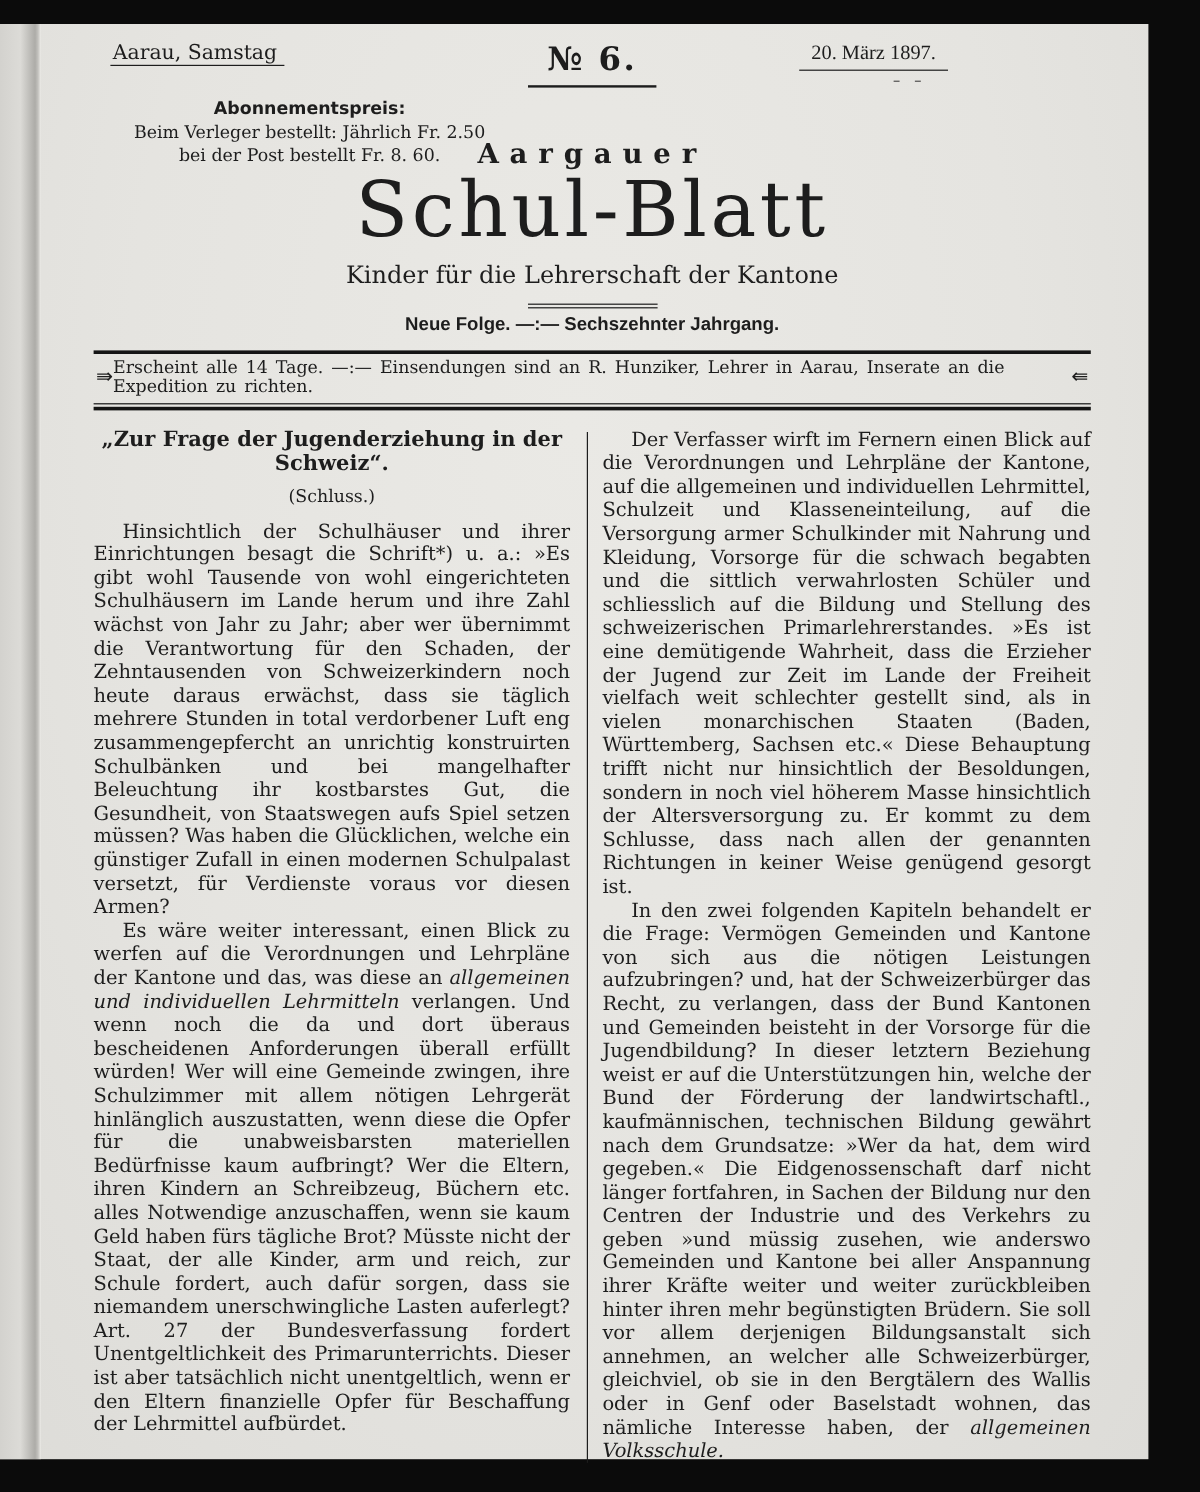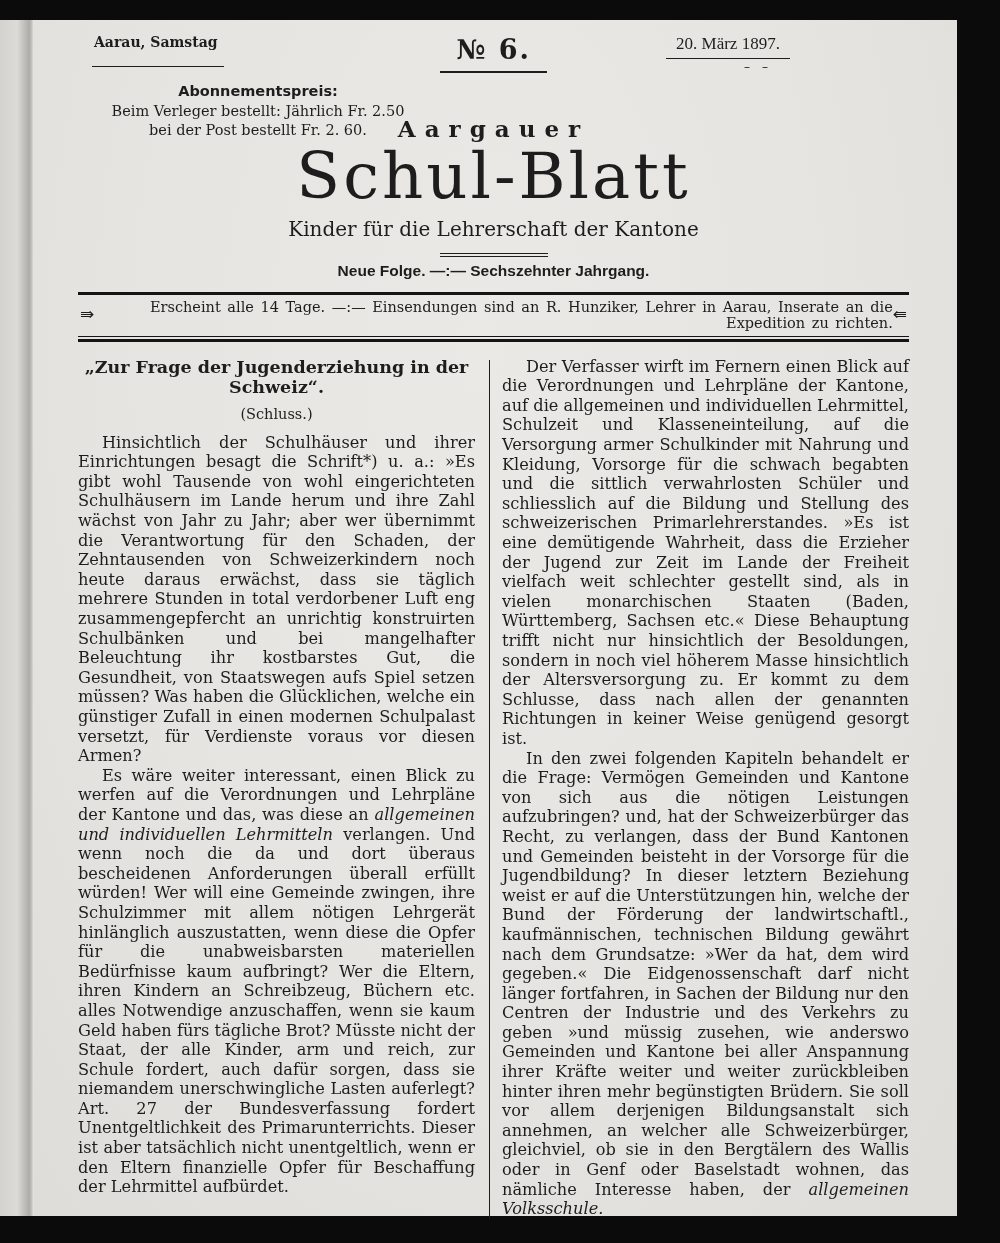--- a/index.html
+++ b/index.html
@@ -20,22 +20,22 @@
     background:linear-gradient(90deg,#d3d2ce 0%,#dcdbd7 50%,#adaca8 86%,#c2c1bd 93%,#ecebe7 100%);
   }
   .content {
     position:absolute; left:34px; right:0; top:0; bottom:0;
     padding:14px 48px 0 44px;
   }
 
   
   .hdr-row { display:grid; grid-template-columns:1fr auto 1fr; align-items:start; }
   .dateline-left {
-    justify-self:start; margin-left:14px; font-weight:bold; font-size:14px;
-    border-bottom:1px solid #1d1d1d; padding:0 6px 16px 2px;
+    justify-self:start; margin-left:14px; font-weight:normal; font-size:17px;
+    border-bottom:1px solid #1d1d1d; padding:0 6px 0 2px;
   }
   .issue-no {
     text-align:center; font-weight:bold; font-size:27px; letter-spacing:2px;
     border-bottom:2px solid #1d1d1d; padding:0 16px 6px 16px;
   }
   .dateline-right-wrap { justify-self:center; grid-column:3; text-align:center; }
   .dateline-right {
     font-size:17px; border-bottom:1px solid #1d1d1d; padding:0 10px 4px 10px;
     display:inline-block;
     font-family:Liberation Serif, serif;
@@ -57,21 +57,21 @@
   .regions  { font-size:33px; letter-spacing:1px; margin-top:5px; }
   .dbl-rule { width:108px; margin:12px auto 5px auto; border-top:1px solid #1d1d1d; border-bottom:1px solid #1d1d1d; height:4px; }
   .series { font-family:Liberation Sans, sans-serif; font-weight:bold; font-size:15.5px; }
 
   
   .banner { margin-top:12px; }
   .rule-thick { height:3px; background:#141414; }
   .rule-thin  { height:1px; background:#141414; }
   .banner-text-row { display:flex; align-items:center; padding:4px 2px 5px 2px; }
   .banner-arrow { font-family:"DejaVu Sans", sans-serif; font-size:17px; line-height:1; }
-  .banner-label { flex:1; text-align:right; font-size:14.5px; word-spacing:2px; }
+  .banner-label { flex:1; text-align:left; font-size:14.5px; word-spacing:2px; }
   .banner .rule-thick.bottom { margin-top:2px; }
 
   
   .columns { display:flex; margin-top:15px; align-items:stretch; }
   .col-left { width:397px; }
   .col-divider { width:1px; background:#1d1d1d; margin:3px 12px 0 14px; }
   .col-right { flex:1; }
 
   .art-title { text-align:center; font-weight:bold; font-size:17.5px; }
   .art-note  { text-align:center; font-size:14.5px; margin:9px 0 11px 0; }
@@ -95,21 +95,21 @@
       <div class="dateline-right-wrap">
         <div class="dateline-right">20. März 1897.</div>
         <div class="date-dashes">– –</div>
       </div>
     </div>
 
     <div class="prices">
       <div class="price-block left">
         <div class="price-title">Abonnementspreis:</div>
         <div class="price-line">Beim Verleger bestellt: Jährlich Fr. 2.50</div>
-        <div class="price-line">bei der Post bestellt Fr. 2. 60.</div>
+        <div class="price-line">bei der Post bestellt Fr. 8. 60.</div>
       </div>
     </div>
 
     <div class="masthead">
       <div class="pretitle">Aargauer</div>
       <div class="main-title">Schul-Blatt</div>
       <div class="subtitle">Kinder für die Lehrerschaft der Kantone</div>
       <div class="dbl-rule"></div>
       <div class="series">Neue Folge. —:— Sechszehnter Jahrgang.</div>
     </div>

